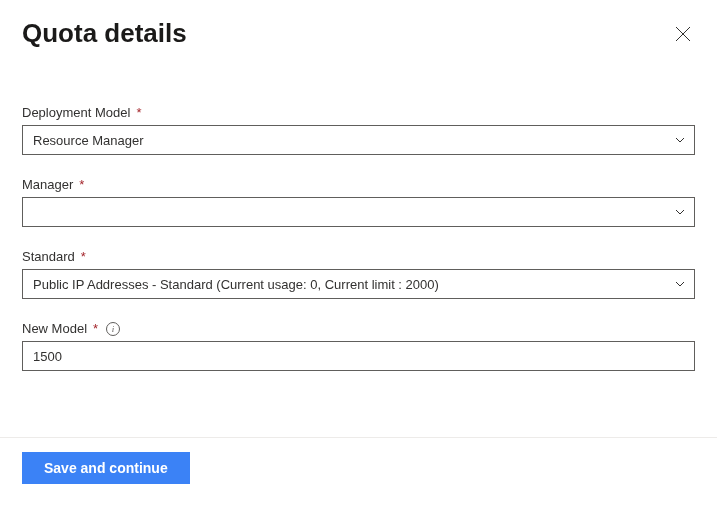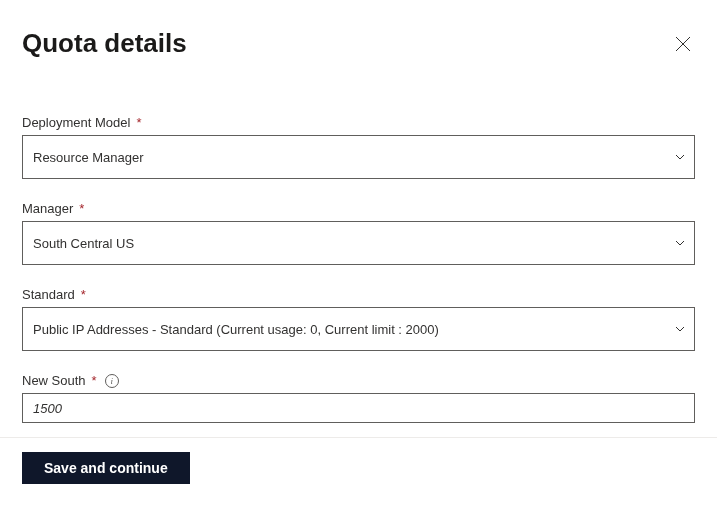--- a/index.html
+++ b/index.html
@@ -10,21 +10,21 @@
     body {
       font-family: "Segoe UI", -apple-system, BlinkMacSystemFont, sans-serif;
       font-size: 13px;
       color: #323130;
       background: #ffffff;
       width: 717px;
       height: 508px;
       position: relative;
     }
     .panel {
-      padding: 28px 22px 0 22px;
+      padding: 18px 22px 0 22px;
     }
     .header {
       display: flex;
       justify-content: space-between;
       align-items: flex-start;
       margin-bottom: 56px;
     }
     .title {
       font-size: 26px;
       font-weight: 600;
@@ -72,21 +72,21 @@
       color: #605e5c;
       font-style: italic;
       font-family: Georgia, serif;
       margin-left: 4px;
     }
     .dropdown {
       position: relative;
       width: 100%;
       border: 1px solid #605e5c;
       background: #ffffff;
-      height: 44px;
+      height: 30px;
       display: flex;
       align-items: center;
       padding: 0 30px 0 10px;
       cursor: pointer;
       font-size: 13px;
       color: #323130;
     }
     .dropdown .chevron {
       position: absolute;
       right: 8px;
@@ -102,38 +102,37 @@
     .text-input {
       width: 100%;
       border: 1px solid #605e5c;
       background: #ffffff;
       height: 30px;
       padding: 0 10px;
       font-size: 13px;
       color: #323130;
       font-family: inherit;
       outline: none;
-      font-style: italic;
     }
     .separator {
       border: none;
       border-top: 1px solid #edebe9;
       margin: 0;
       position: absolute;
       left: 0;
       right: 0;
       bottom: 70px;
     }
     .footer {
       position: absolute;
       left: 22px;
       bottom: 24px;
     }
     .primary-btn {
-      background: #0f172a;
+      background: #3b82f6;
       color: #ffffff;
       border: none;
       height: 32px;
       padding: 0 22px;
       font-size: 14px;
       font-weight: 600;
       cursor: pointer;
       font-family: inherit;
     }
   </style>
@@ -168,21 +167,20 @@
       </span>
     </div>
   </div>
 
   <div class="field">
     <div class="field-label">
       <span>Manager</span>
       <span class="required">*</span>
     </div>
     <div class="dropdown">
-      <span>South Central US</span>
       <span class="chevron">
         <svg viewBox="0 0 12 12" stroke="#323130" stroke-width="1" fill="none">
           <polyline points="2,4 6,8 10,4"></polyline>
         </svg>
       </span>
     </div>
   </div>
 
   <div class="field">
     <div class="field-label">
@@ -194,21 +192,21 @@
       <span class="chevron">
         <svg viewBox="0 0 12 12" stroke="#323130" stroke-width="1" fill="none">
           <polyline points="2,4 6,8 10,4"></polyline>
         </svg>
       </span>
     </div>
   </div>
 
   <div class="field">
     <div class="field-label">
-      <span>New South</span>
+      <span>New Model</span>
       <span class="required">*</span>
       <span class="info-icon">i</span>
     </div>
     <input type="text" class="text-input" value="1500" style="">
   </div>
 
 </div>
 
 <hr class="separator">
 

